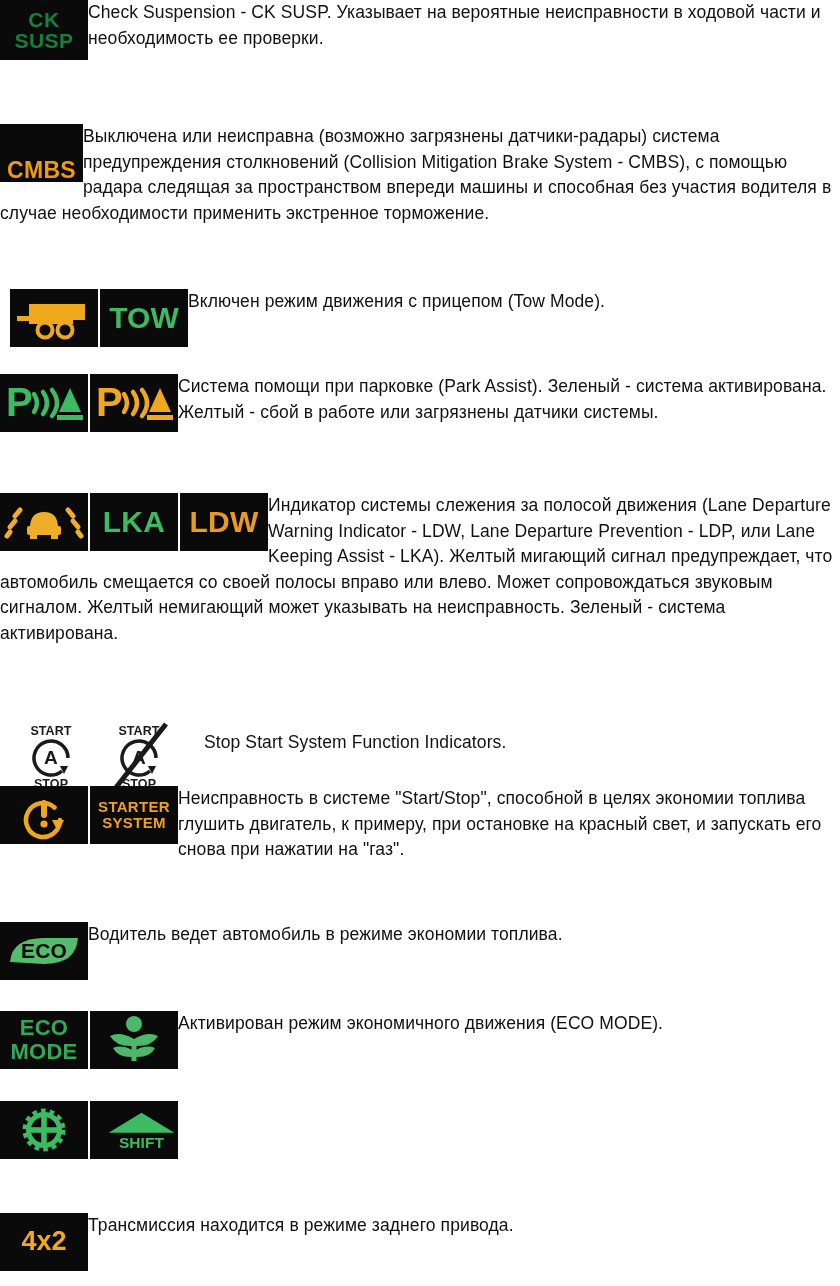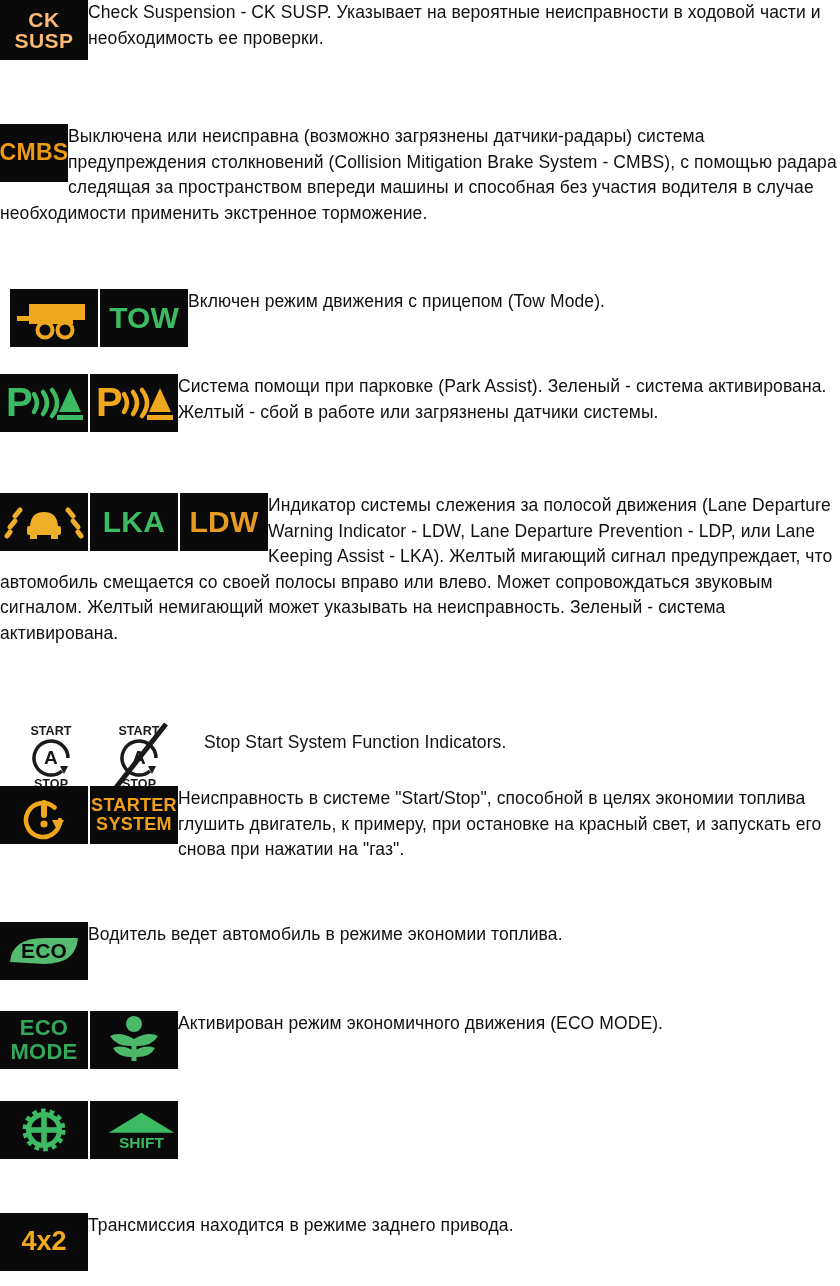--- a/index.html
+++ b/index.html
@@ -57,40 +57,40 @@
     font-family: "Liberation Sans", sans-serif;
     font-weight: bold;
     text-align: center;
     line-height: 1.02;
     letter-spacing: 0.3px;
     white-space: pre;
   }
 
   
   .t-cksusp   { width: 88px;  height: 60px;  }
-  .t-cksusp .tile-txt { font-size: 21px; color:#fdba74; letter-spacing:0.5px; }
-
-  .t-cmbs     { width: 68px;  height: 58px;  }
+  .t-cksusp .tile-txt { font-size: 21px; color:#15803d; letter-spacing:0.5px; }
+
+  .t-cmbs     { width: 83px;  height: 58px; align-items: flex-end;  }
   .t-cmbs .tile-txt   { font-size: 23px; color:#ef9b12; }
 
   .t-tow-ico  { width: 88px;  height: 58px;  }
   .t-tow-txt  { width: 88px;  height: 58px;  }
   .t-tow-txt .tile-txt{ font-size: 30px; color:#3dbb63; letter-spacing:0px;}
 
   .t-park     { width: 88px;  height: 58px;  }
 
   .t-lka-ico  { width: 88px;  height: 58px;  }
   .t-lka      { width: 88px;  height: 58px;  }
   .t-lka .tile-txt    { font-size: 30px; color:#3dbb63; }
   .t-ldw      { width: 88px;  height: 58px;  }
   .t-ldw .tile-txt    { font-size: 30px; color:#e89b22; }
 
   .t-starter-ico { width: 88px; height: 58px; }
   .t-starter-txt { width: 88px; height: 58px; }
-  .t-starter-txt .tile-txt { font-size: 18px; color:#efa01b; line-height:1.05; }
+  .t-starter-txt .tile-txt { font-size: 15px; color:#efa01b; line-height:1.05; }
 
   .t-eco      { width: 88px;  height: 58px;  }
   .t-ecomode  { width: 88px;  height: 58px;  }
   .t-ecomode .tile-txt{ font-size: 22px; color:#34a85a; line-height:1.08; }
   .t-ecoplant { width: 88px;  height: 58px;  }
 
   .t-gear     { width: 88px;  height: 58px;  }
   .t-shift    { width: 88px;  height: 58px; padding-left: 15px;  }
 
   .t-4x2      { width: 88px;  height: 58px;  }

